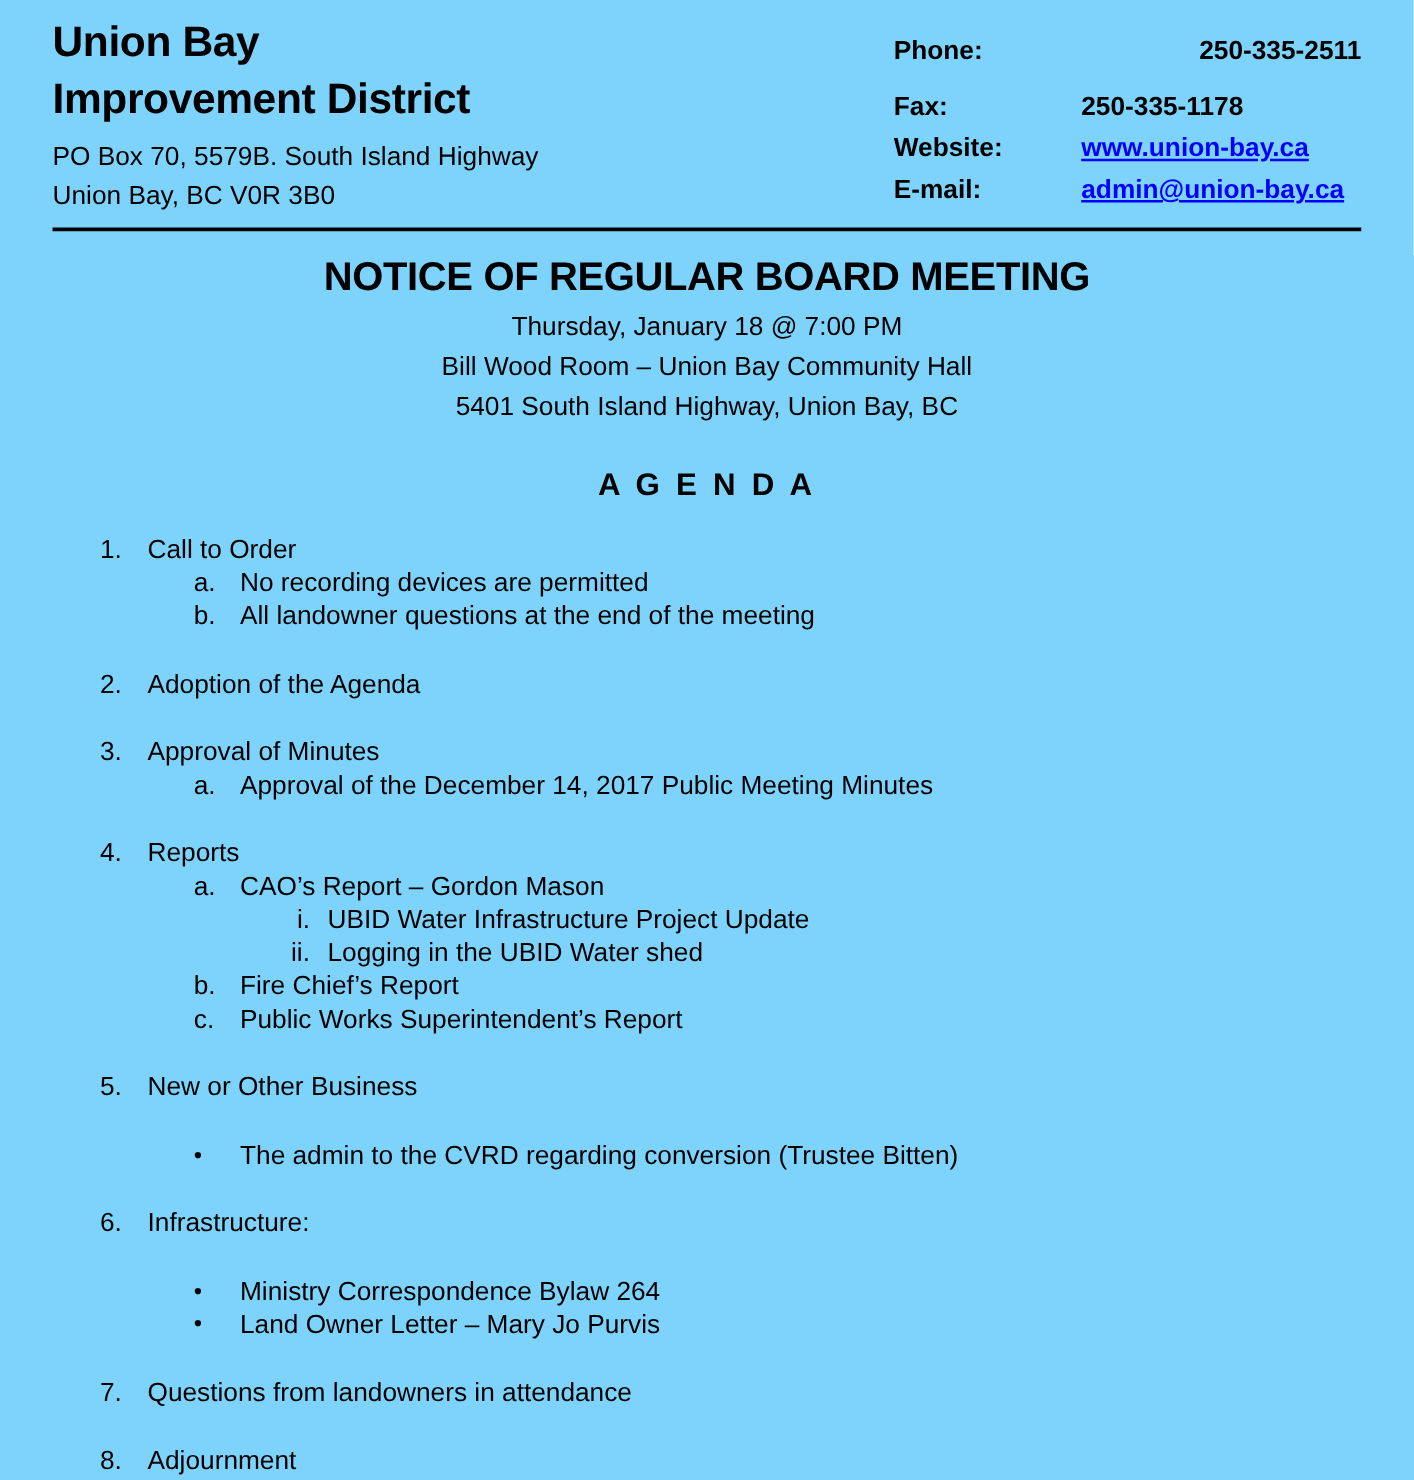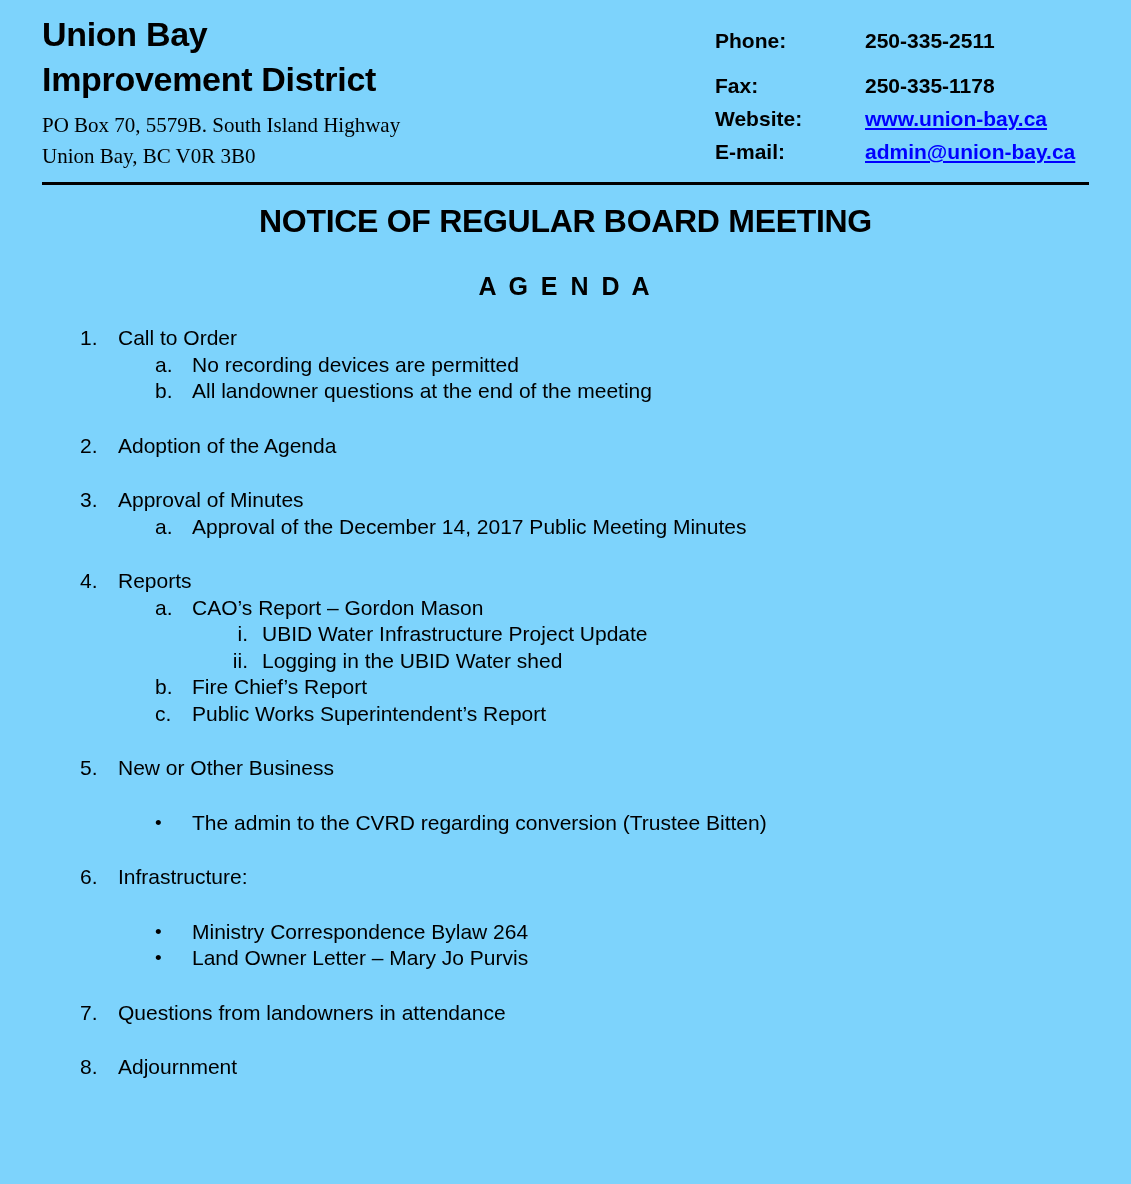--- a/index.html
+++ b/index.html
@@ -23,30 +23,29 @@
   .org-name {
     font-size: 34px;
     font-weight: bold;
     line-height: 45px;
     letter-spacing: -0.3px;
   }
   .org-addr {
     margin-top: 8px;
     font-size: 21px;
     line-height: 31px;
-    font-family: Liberation Serif, serif;
   }
   .contact {
     margin-left: auto;
     margin-top: 16px;
     width: 374px;
     flex: 0 0 auto;
   }
   .contact-row { display: flex; font-size: 21px; line-height: 26px; margin-bottom: 7px; }
-  .contact-row.phone-row { margin-bottom: 19px; }
+  .contact-row.phone-row { margin-bottom: 19px; justify-content: space-between; }
   .contact-label { width: 150px; font-weight: bold; flex: 0 0 auto; }
   .contact-value { white-space: nowrap; font-weight: bold; }
   a.link { color: #0000ff; text-decoration: underline; }
 
   .divider {
     margin-top: 10px;
     border-top: 3.5px solid #000000;
     height: 0;
   }
 
@@ -122,20 +121,25 @@
         <span class="contact-label">E-mail:</span>
         <a class="contact-value link" href="#" style="color: rgb(0, 0, 255);">admin@union-bay.ca</a>
       </div>
     </div>
   </div>
 
   <div class="divider"></div>
 
   <div class="notice">
     <div class="notice-title">NOTICE OF REGULAR BOARD MEETING</div>
+    <div class="notice-sub">
+      <div class="notice-line">Thursday, January 18 @ 7:00 PM</div>
+      <div class="notice-line">Bill Wood Room – Union Bay Community Hall</div>
+      <div class="notice-line">5401 South Island Highway, Union Bay, BC</div>
+    </div>
     <div class="agenda-heading">A G E N D A</div>
   </div>
 
   <div class="agenda">
       <div class="agenda-block">
         <div class="agenda-line style-num">
           <span class="m">1.</span>
           <span class="t">Call to Order</span>
         </div>
         <div class="agenda-line style-alpha">

